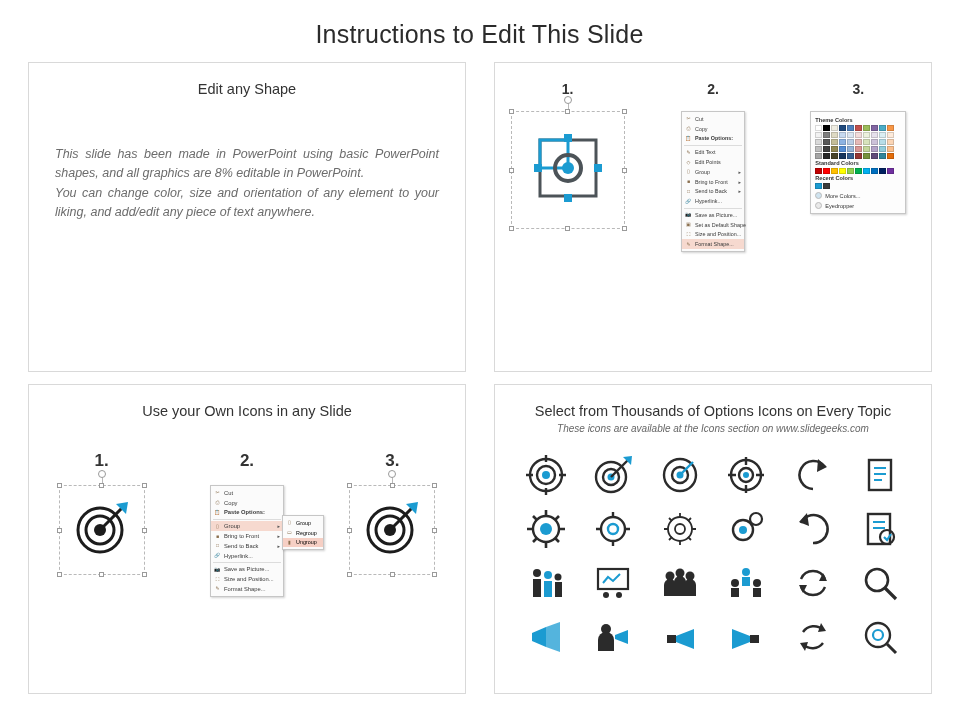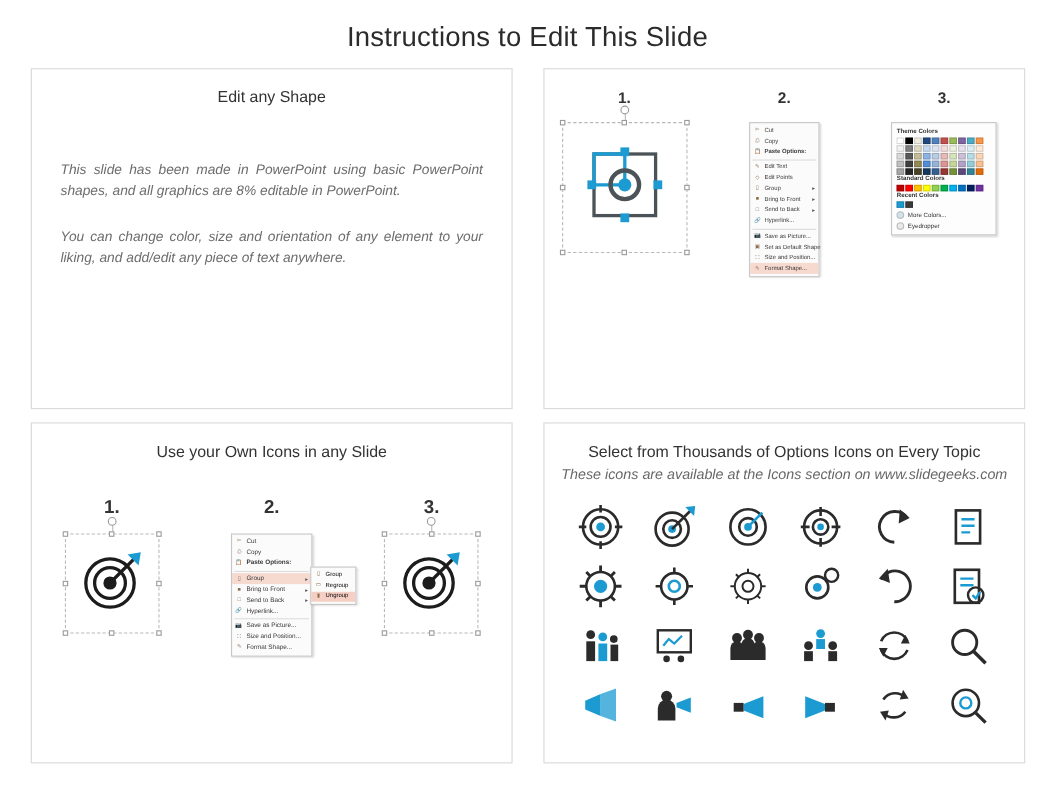--- a/index.html
+++ b/index.html
@@ -37,37 +37,37 @@
     overflow: hidden;
   }
   .panel-title {
     text-align: center;
     font-size: 14.5px;
     color: #333;
     margin-top: 18px;
   }
   .panel-sub {
     text-align: center;
-    font-size: 13px;
+    font-size: 10px;
     font-style: italic;
     color: #666;
     margin-top: 4px;
   }
 
   
   .body-text {
     font-size: 12.5px;
     font-style: italic;
     color: #6c6c6c;
     line-height: 1.55;
     margin: 0 26px;
     text-align: justify;
   }
   .body-text.first { margin-top: 48px; }
-  .body-text.second { margin-top: 22px; }
+  .body-text.second { }
 
   
   .steps {
     display: flex;
     justify-content: space-around;
     align-items: flex-start;
     margin-top: 18px;
   }
   .step { width: 33%; text-align: center; }
   .step-num {

